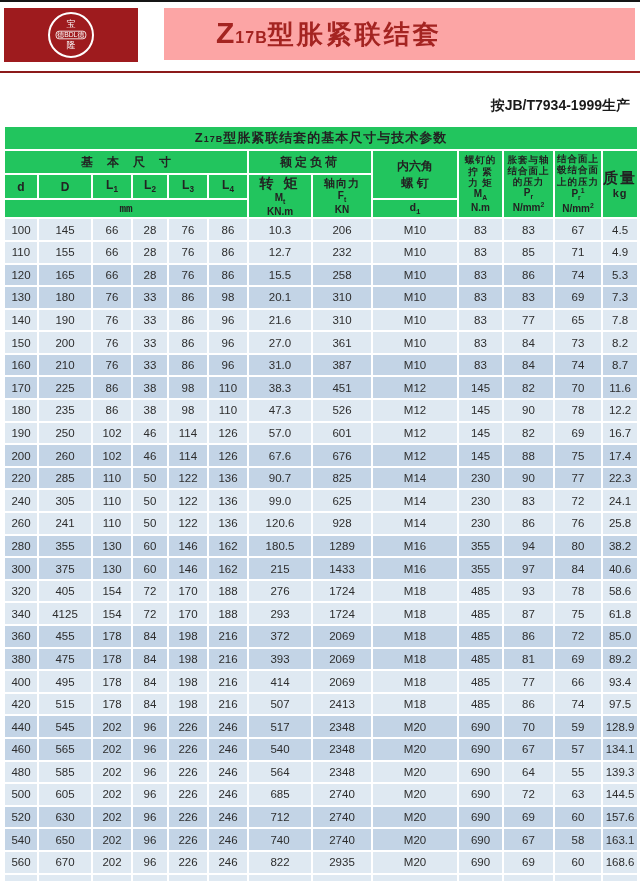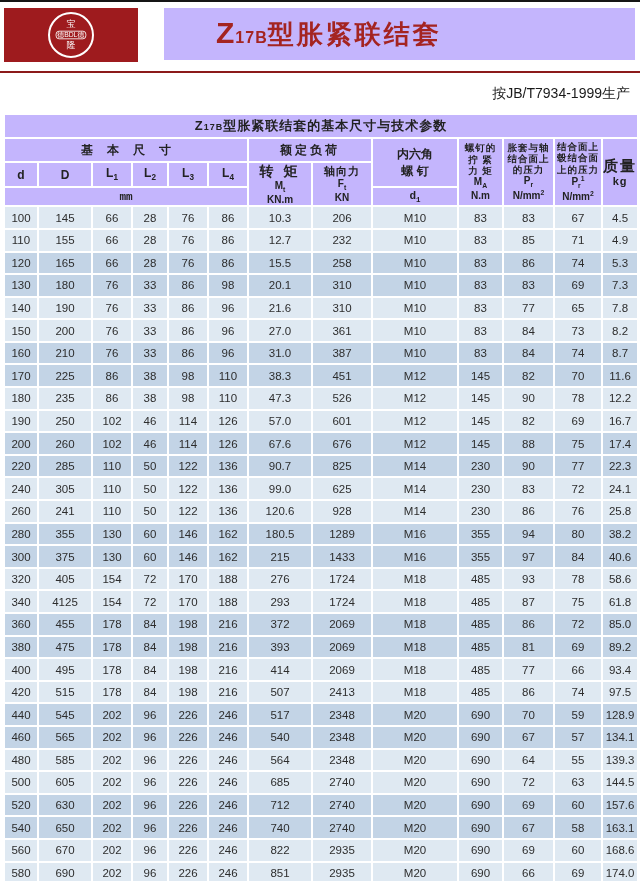--- a/index.html
+++ b/index.html
@@ -5,30 +5,30 @@
   html,body{margin:0;padding:0;background:#fff;}
   body{width:640px;height:881px;overflow:hidden;font-family:"Liberation Sans","DejaVu Sans",sans-serif;}
   .top-line{height:2px;background:#151515;width:100%;}
   
   .hdr{display:flex;align-items:flex-start;padding:6px 5px 0 4px;}
   .logo-block{width:134px;height:54px;background:#9e1b1e;display:flex;align-items:center;justify-content:center;flex:0 0 auto;}
   .logo-circle{width:46px;height:46px;border:2px solid #fff;border-radius:50%;color:#fff;display:flex;flex-direction:column;align-items:center;justify-content:center;line-height:1;box-sizing:border-box;}
   .logo-top{font-size:9px;}
   .logo-mid{font-size:8px;border:1px solid #fff;border-radius:4px;padding:0 1px;margin:1px 0;white-space:nowrap;transform:scale(.85);}
   .logo-bot{font-size:9px;}
-  .banner{margin-left:26px;height:52px;background:#c4b5fd;flex:1;display:flex;align-items:center;padding-left:52px;box-sizing:border-box;}
+  .banner{margin-left:26px;height:52px;background:#fca5a5;flex:1;display:flex;align-items:center;padding-left:52px;box-sizing:border-box;}
   .banner .t-main{color:#a42421;font-weight:bold;font-size:30px;letter-spacing:1px;}
   .banner .t-model{color:#a42421;font-weight:bold;font-size:16px;letter-spacing:1px;}
   .banner .t-rest{color:#a42421;font-weight:bold;font-size:26px;letter-spacing:3px;}
   .red-rule{height:2px;background:#8c1a1a;margin-top:9px;}
-  .std-note{text-align:right;padding:12px 10px 0 0;font-size:14px;font-weight:400;color:#1a1a1a;}
+  .std-note{text-align:right;padding:24px 10px 0 0;font-size:14px;font-weight:700;color:#1a1a1a;}
   
   table{border-collapse:collapse;table-layout:fixed;width:634px;margin:10px 3px 0 3px;background:#c6d5e3;}
   th,td{border:2px solid #fff;padding:0;text-align:center;vertical-align:middle;overflow:hidden;}
-  thead th{background:#c4b5fd;color:#222;font-weight:bold;}
+  thead th{background:#22c55e;color:#222;font-weight:bold;}
   .tbl-title{height:22px;font-size:13px;letter-spacing:1px;}
   .tbl-title .t-model{font-size:9px;}
   .grp{height:24px;font-size:12px;}
   .grp-dims{letter-spacing:14px;text-indent:14px;}
   .grp-load{letter-spacing:3px;}
   .colrow th{height:22px;font-size:12px;}
   .mmrow th{height:16px;font-size:11px;font-weight:bold;font-family:Liberation Mono, monospace;}
   .small-hd{font-size:9.5px;line-height:1.18;font-weight:bold;letter-spacing:1px;}
   .small-hd .sym{font-size:10px;letter-spacing:0;}
   sub{font-size:.68em;}

